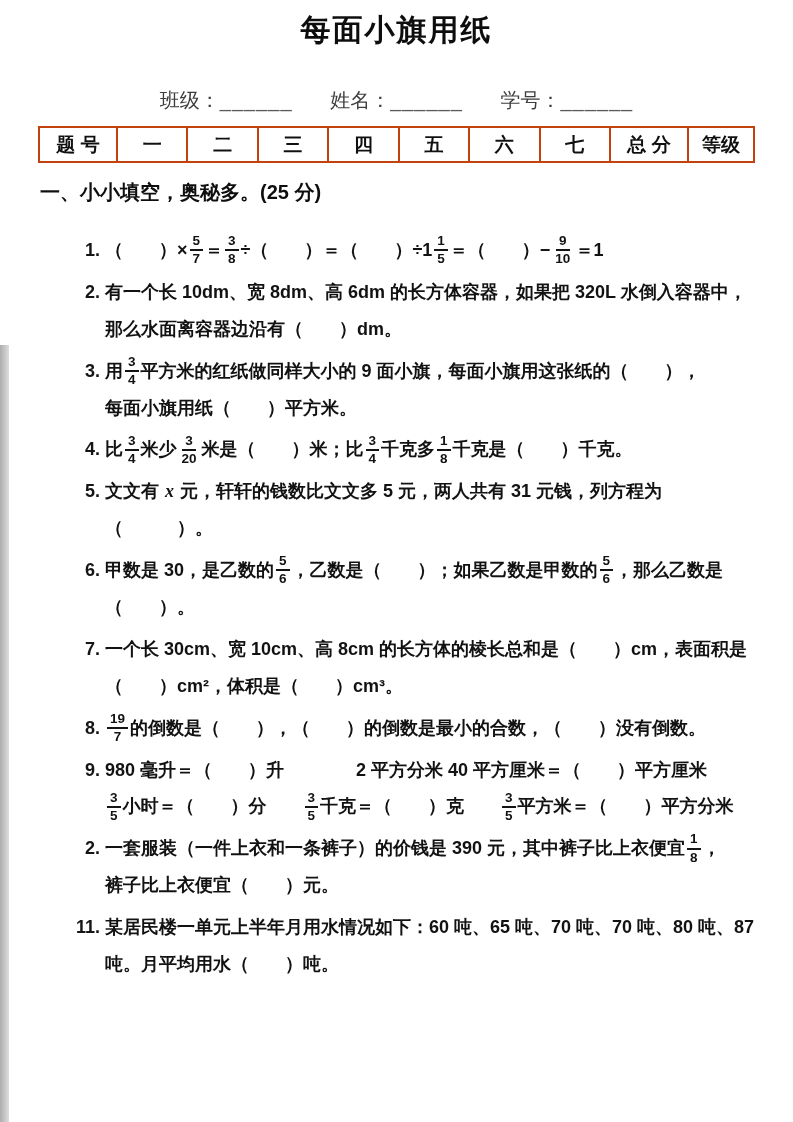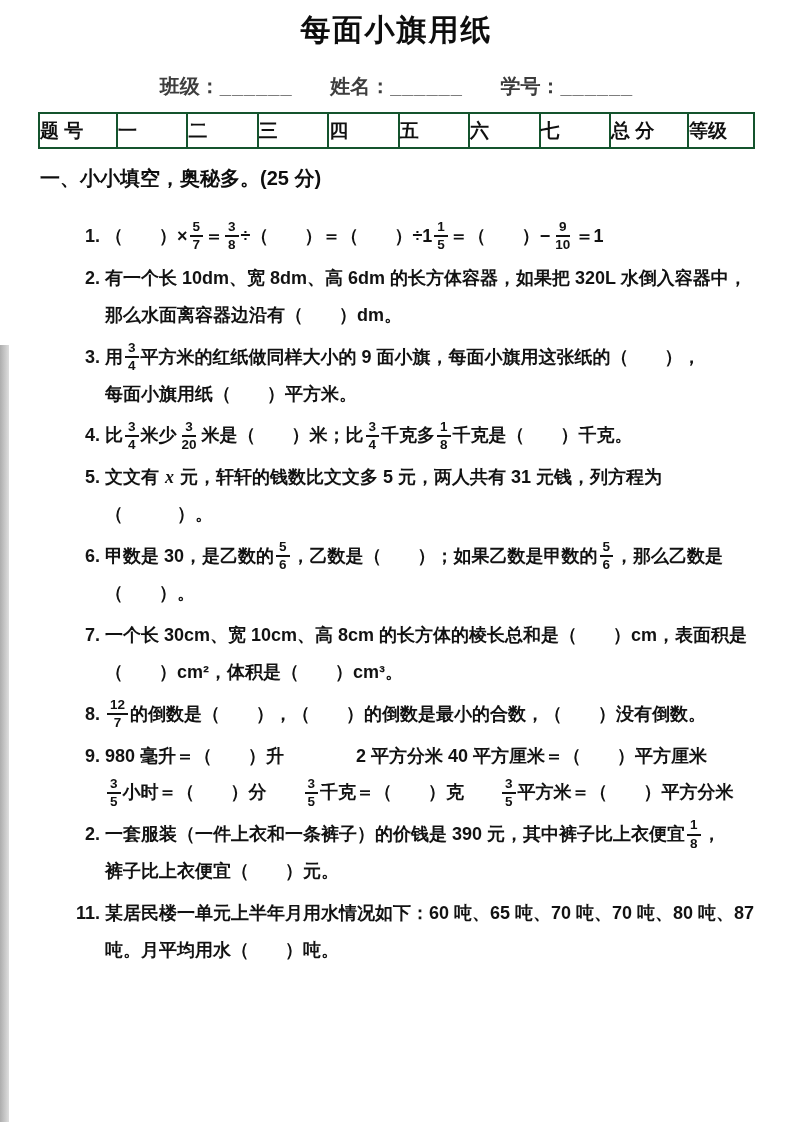--- a/index.html
+++ b/index.html
@@ -15,34 +15,34 @@
   }
   h1.title1{
     margin:50px 20px 0;text-align:center;font-size:34px;font-weight:900;
     letter-spacing:1px;color:#0d0d0d;
   }
   h2.title2{
     margin:10px 20px 0;text-align:center;font-size:30px;font-weight:900;
     letter-spacing:2px;color:#0d0d0d;
   }
   .student-row{
-    margin-top:22px;text-align:center;font-size:20px;font-weight:700;color:#3d3d3d;
+    margin-top:36px;text-align:center;font-size:20px;font-weight:400;color:#3d3d3d;
   }
   .student-row .field{margin:0 16px;}
   .student-row .blank{color:#5a5a5a;letter-spacing:1px;}
   .exam-info{
     margin:20px 0 0 45px;font-size:19px;font-weight:700;color:#1b1b1b;
   }
   .exam-info .sep{display:inline-block;width:34px;}
   table.score-table{
     border-collapse:collapse;margin:12px 38px 0;width:717px;
     table-layout:fixed;
   }
   table.score-table td{
-    border:2px solid #14532d;height:33px;text-align:left;
+    border:2px solid #c2410c;height:33px;text-align:center;
     font-size:19px;font-weight:800;color:#101010;padding:0;
   }
   .section-heading{
     margin:16px 40px 26px;font-size:20px;font-weight:900;color:#0e0e0e;
   }
   .questions{margin:0 36px 0 64px;}
   .q{display:flex;margin-bottom:5px;}
   .qnum{
     flex:0 0 36px;text-align:right;padding-right:5px;
     font-size:18px;font-weight:800;line-height:2.05;white-space:nowrap;
@@ -164,21 +164,21 @@
             <span class="fd">6</span>
           </span>，那么乙数是<br>（　　）。</span>
     </div>
     <div class="q">
       <span class="qnum">7.</span>
       <span class="qtext">一个长 30cm、宽 10cm、高 8cm 的长方体的棱长总和是（　　）cm，表面积是<br>（　　）cm²，体积是（　　）cm³。</span>
     </div>
     <div class="q">
       <span class="qnum">8.</span>
       <span class="qtext"><span class="frac">
-            <span class="fn">12</span>
+            <span class="fn">19</span>
             <span class="fd">7</span>
           </span>的倒数是（　　），（　　）的倒数是最小的合数，（　　）没有倒数。</span>
     </div>
     <div class="q">
       <span class="qnum">9.</span>
       <span class="qtext">980 毫升＝（　　）升　　　　2 平方分米 40 平方厘米＝（　　）平方厘米<br><span class="frac">
             <span class="fn">3</span>
             <span class="fd">5</span>
           </span>小时＝（　　）分　　<span class="frac">
             <span class="fn">3</span>

